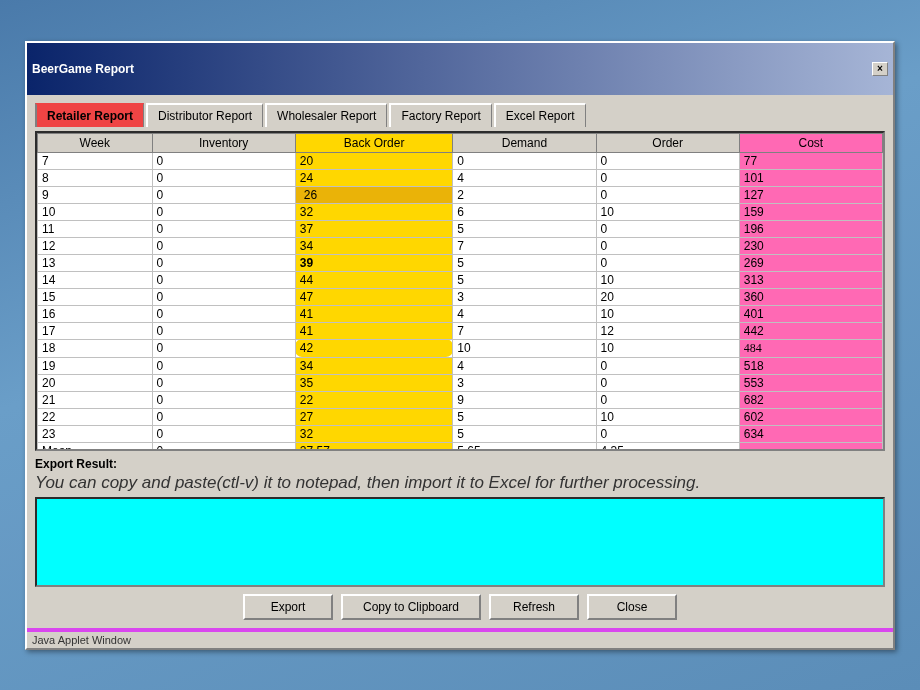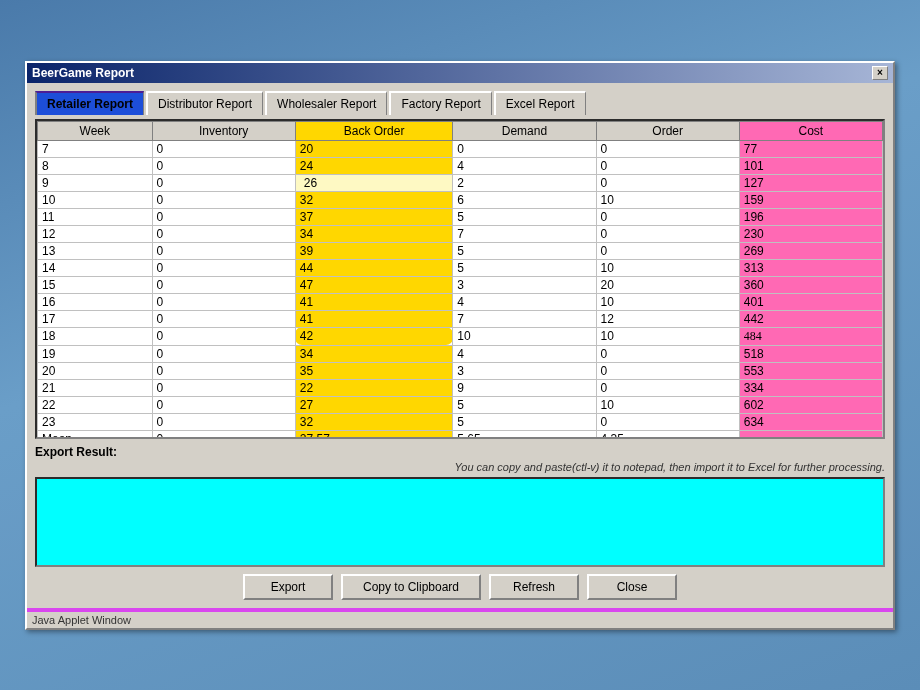--- a/index.html
+++ b/index.html
@@ -19,21 +19,21 @@
       background: #d4d0c8;
       border: 2px solid #808080;
       border-top: 2px solid #ffffff;
       border-left: 2px solid #ffffff;
       box-shadow: 2px 2px 5px rgba(0,0,0,0.4);
     }
     .title-bar {
       background: #0a246a;
       background: linear-gradient(90deg, #0a246a 0%, #a6b5d6 100%);
       color: white;
-      padding: 3px 5px;
+      padding: 19px 5px;
       display: flex;
       align-items: flex-start;
       justify-content: space-between;
       font-size: 12px;
       font-weight: bold;
     }
     .title-bar-close {
       background: #d4d0c8;
       border: 1px solid #808080;
       border-top-color: #ffffff;
@@ -60,23 +60,23 @@
       padding: 4px 10px;
       border: 1px solid #808080;
       border-bottom: none;
       background: #d4d0c8;
       cursor: pointer;
       font-size: 12px;
       border-top: 2px solid #ffffff;
       border-left: 2px solid #ffffff;
     }
     .tab.active {
-      background: #1d4ed8;
+      background: #ef4444;
       font-weight: bold;
-      border-top: 2px solid #4c1d95;
+      border-top: 2px solid #ef4444;
       border-left: 2px solid #808080;
     }
     .table-container {
       border: 2px inset #808080;
       background: white;
       height: 320px;
       overflow-y: auto;
       position: relative;
     }
     table {
@@ -109,24 +109,23 @@
     .export-section {
       margin-top: 6px;
     }
     .export-label {
       font-weight: bold;
       font-size: 12px;
       margin-bottom: 2px;
     }
     .export-hint {
       font-style: italic;
-      font-size: 11px;
+      font-size: 17px;
       color: #333;
       margin-bottom: 4px;
-      text-align: right;
     }
     .export-textarea {
       width: 100%;
       height: 90px;
       background: #00ffff;
       border: 2px inset #808080;
       resize: none;
       font-size: 12px;
     }
     .button-row {
@@ -196,21 +195,21 @@
               <td>8</td>
               <td>0</td>
               <td style="background-color: rgb(255, 215, 0);">24</td>
               <td>4</td>
               <td>0</td>
               <td style="background-color: rgb(255, 105, 180);">101</td>
             </tr>
             <tr>
               <td>9</td>
               <td>0</td>
-              <td style="background-color: #fef9c3; padding-left: 8px;">26</td>
+              <td style="background-color: #eab308; padding-left: 8px;">26</td>
               <td>2</td>
               <td>0</td>
               <td style="background-color: rgb(255, 105, 180);">127</td>
             </tr>
             <tr>
               <td>10</td>
               <td>0</td>
               <td style="background-color: rgb(255, 215, 0);">32</td>
               <td>6</td>
               <td>10</td>
@@ -228,21 +227,21 @@
               <td>12</td>
               <td>0</td>
               <td style="background-color: rgb(255, 215, 0);">34</td>
               <td>7</td>
               <td>0</td>
               <td style="background-color: rgb(255, 105, 180);">230</td>
             </tr>
             <tr>
               <td>13</td>
               <td>0</td>
-              <td style="background-color: rgb(255, 215, 0);">39</td>
+              <td style="background-color: rgb(255, 215, 0); font-weight: bold;">39</td>
               <td>5</td>
               <td>0</td>
               <td style="background-color: rgb(255, 105, 180);">269</td>
             </tr>
             <tr>
               <td>14</td>
               <td>0</td>
               <td style="background-color: rgb(255, 215, 0);">44</td>
               <td>5</td>
               <td>10</td>
@@ -295,21 +294,21 @@
               <td>3</td>
               <td>0</td>
               <td style="background-color: rgb(255, 105, 180);">553</td>
             </tr>
             <tr>
               <td>21</td>
               <td>0</td>
               <td style="background-color: rgb(255, 215, 0);">22</td>
               <td>9</td>
               <td>0</td>
-              <td style="background-color: rgb(255, 105, 180);">334</td>
+              <td style="background-color: rgb(255, 105, 180);">682</td>
             </tr>
             <tr>
               <td>22</td>
               <td>0</td>
               <td style="background-color: rgb(255, 215, 0);">27</td>
               <td>5</td>
               <td>10</td>
               <td style="background-color: rgb(255, 105, 180);">602</td>
             </tr>
             <tr>

